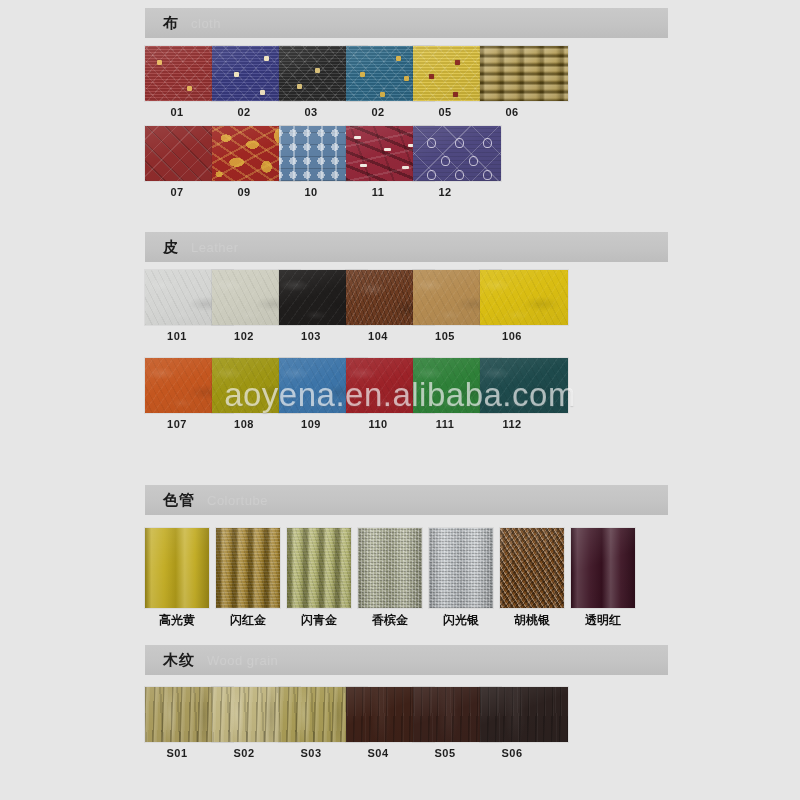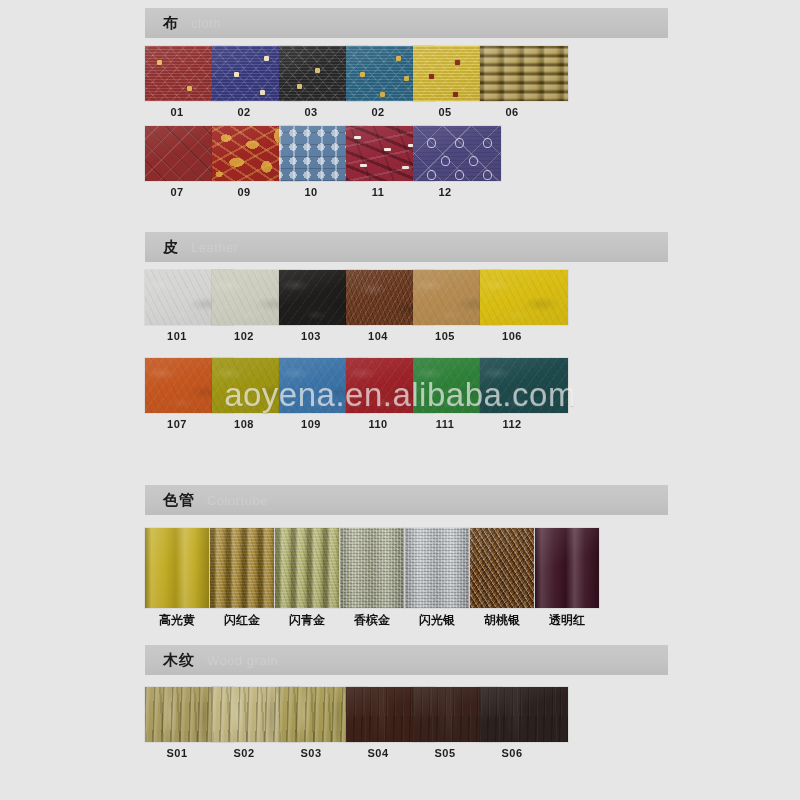--- a/index.html
+++ b/index.html
@@ -79,21 +79,21 @@
     margin-top: 6px;
     line-height: 13px;
     font-family: "DejaVu Sans", "Liberation Sans", sans-serif;
   }
 
   
   .grid6 .cell { width: 64px; margin-right: 3px; }
   .grid6 .cell:last-child { margin-right: 0; }
   .grid6 .sw { width: 88px; height: 55px; }
 
-  .grid8 .cell { width: 64px; margin-right: 1px; }
+  .grid8 .cell { width: 64px; margin-right: 7px; }
   .grid8 .cell:last-child { margin-right: 0; }
   .grid8 .sw { width: 64px; height: 80px; }
 
   
   .tex { position: absolute; inset: 0; }
 
   
   .t-chevron {
     background-image:
       repeating-linear-gradient(0deg, rgba(255,255,255,0.10) 0px, rgba(255,255,255,0.10) 1px, rgba(0,0,0,0.10) 1px, rgba(0,0,0,0.10) 3px),

